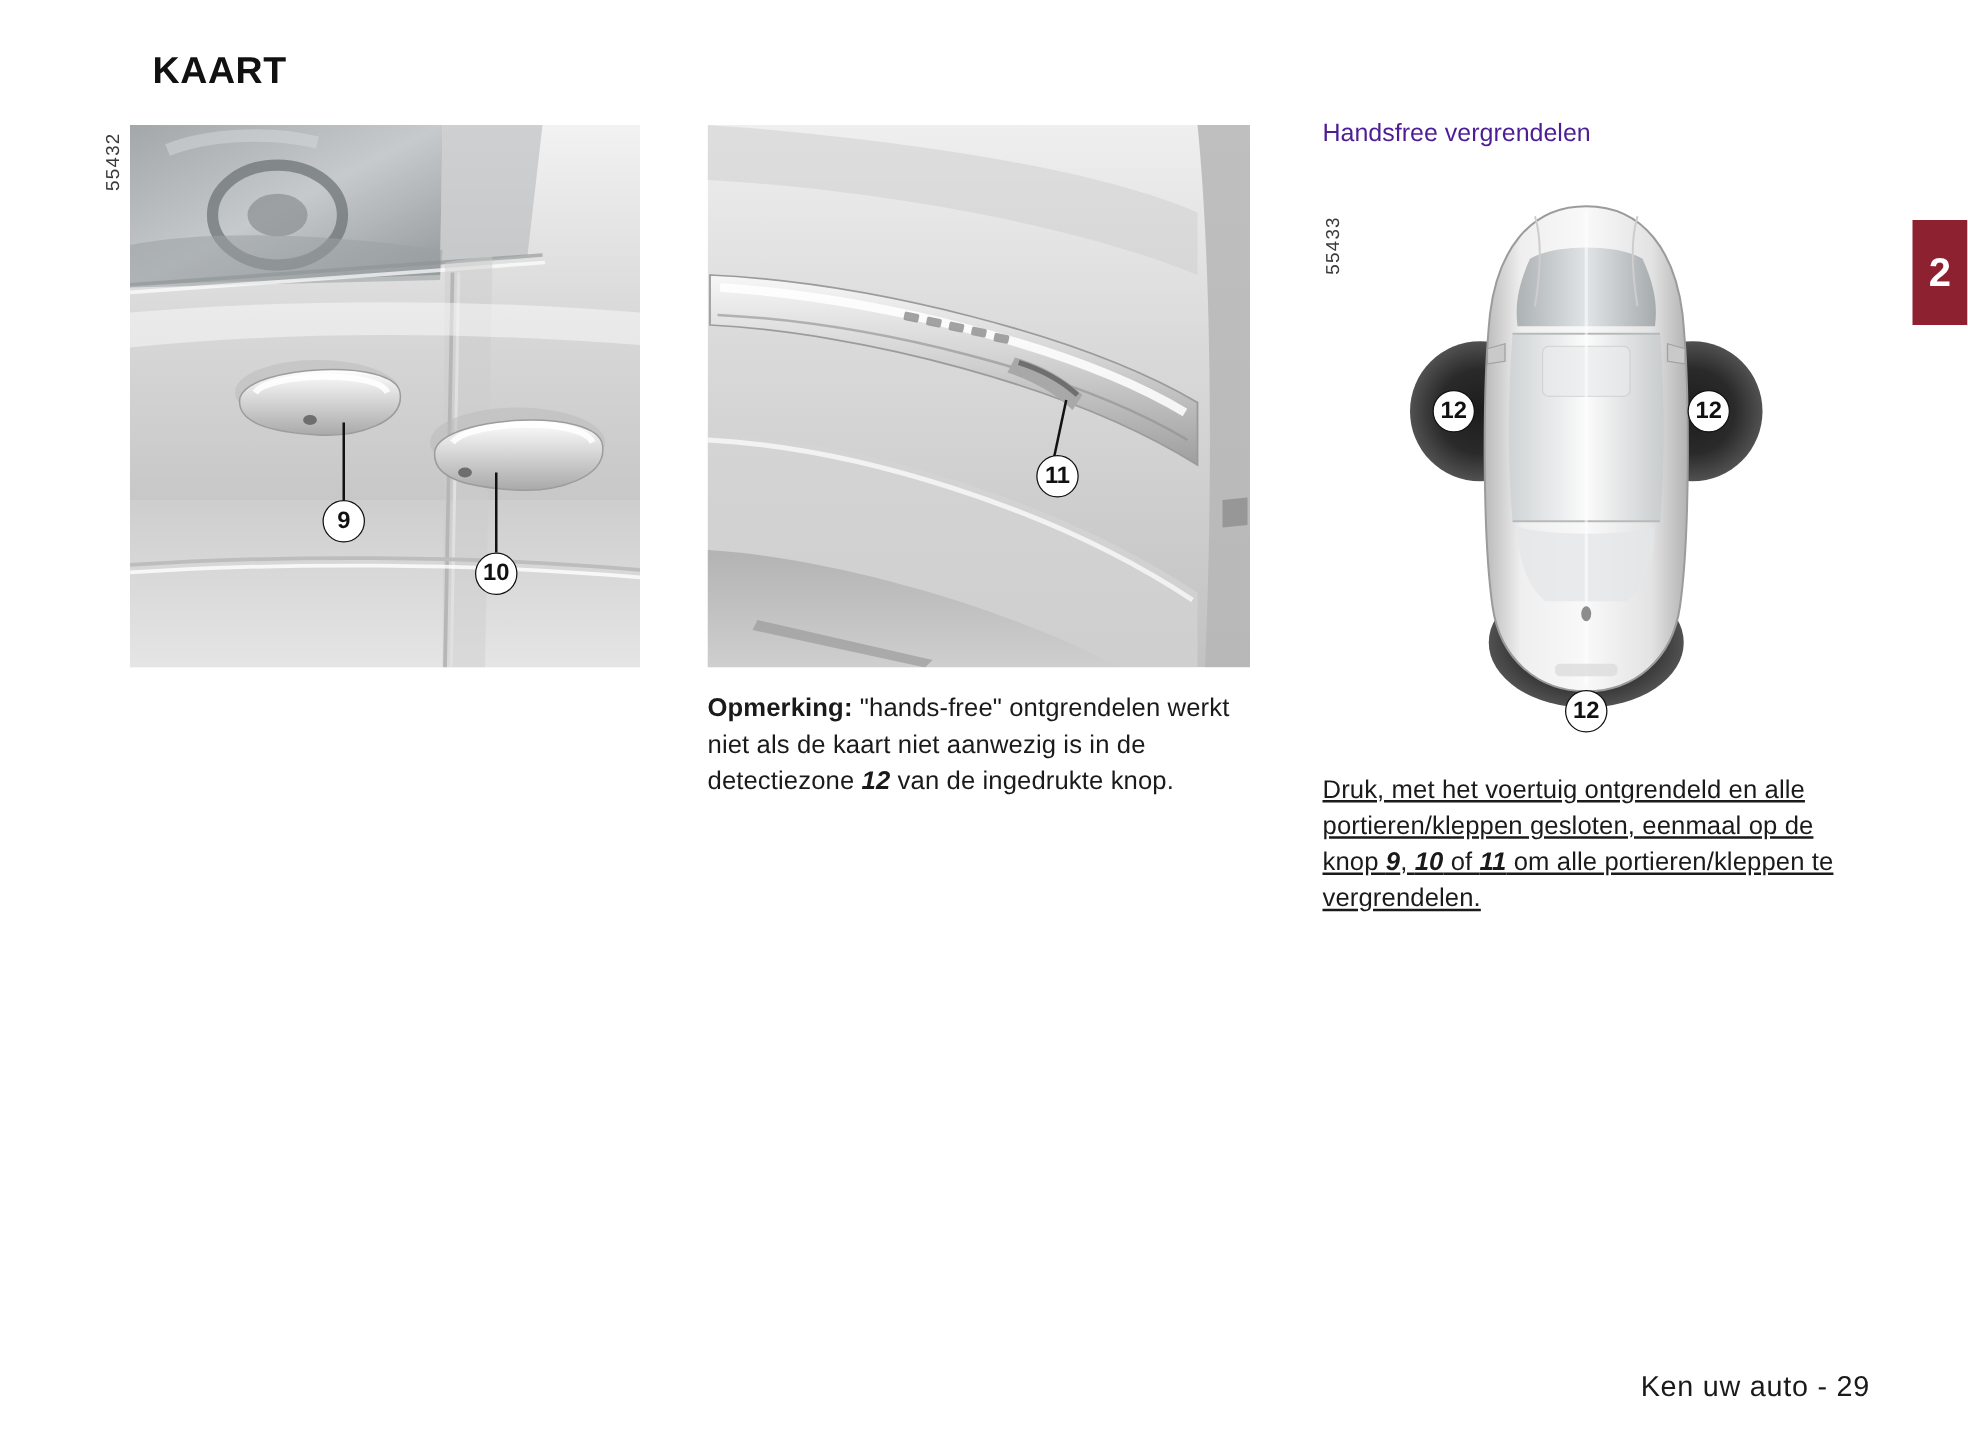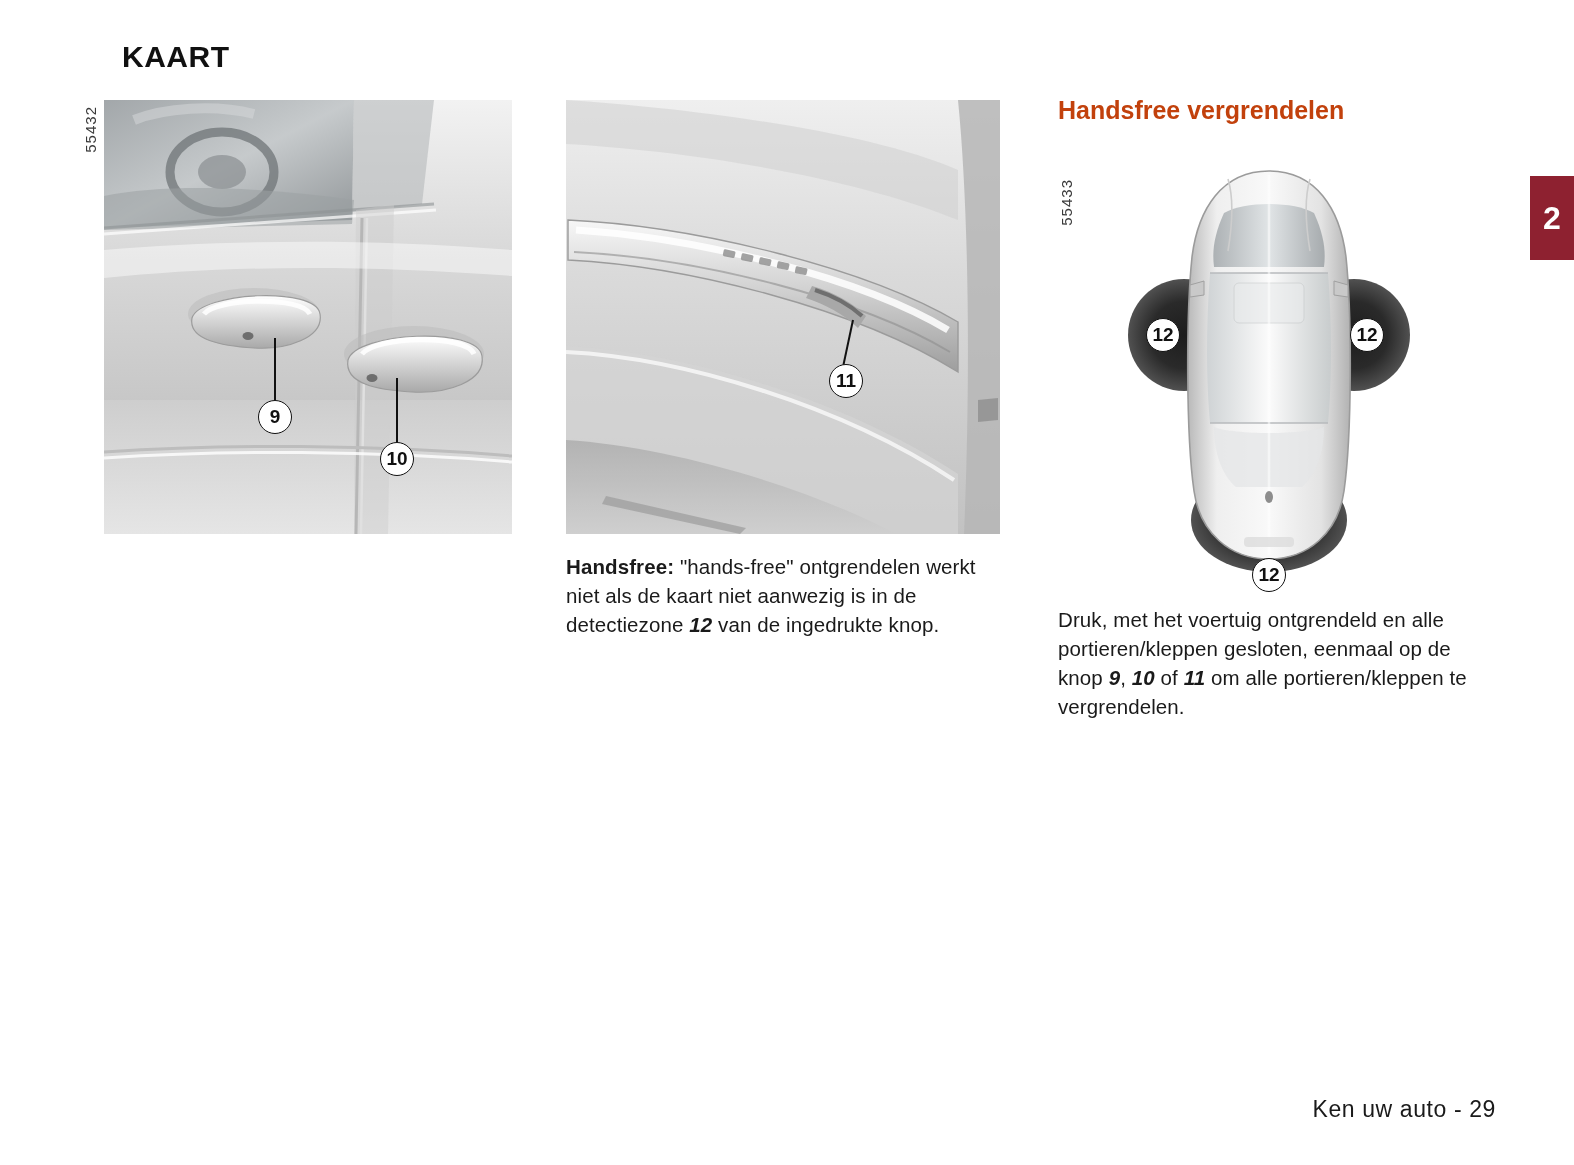--- a/index.html
+++ b/index.html
@@ -109,23 +109,23 @@
     letter-spacing: 0.1px;
   }
   .body-text b { font-weight: bold; }
   .body-text i { font-style: italic; font-weight: bold; }
 
   .col-1 .body-text { margin-top: 18px; }
   .col-2 .body-text { margin-top: 18px; }
 
   
   .sub-head {
-    font-size: 25px;
-    font-weight: bold;
-    color: #c2410c;
+    font-size: 20px;
+    font-weight: normal;
+    color: #4c1d95;
     margin-bottom: 10px;
   }
   .fig3-wrap {
     position: relative;
     width: 420px;
     height: 470px;
   }
 
   
   .footer {
@@ -278,21 +278,21 @@
 
         <path d="M0 340 C100 346 240 386 330 434 L0 434 Z" fill="url(#tgDark)" opacity="0.55"></path>
         <path d="M40 396 L180 428 L174 434 L36 404 Z" fill="#9b9b9b" opacity="0.7"></path>
       </svg>
     </div>
 
     <div class="leader" style="left:286px; top:220px; height:46px; transform: rotate(12deg); transform-origin: top center;"></div>
     <div class="callout" style="left:263px; top:264px;">11</div>
   </div>
 
-  <div class="body-text"><b>Handsfree:</b> "hands-free" ontgrendelen werkt niet als de kaart niet aanwezig is in de detectiezone <i>12</i> van de ingedrukte knop.</div>
+  <div class="body-text"><b>Opmerking:</b> "hands-free" ontgrendelen werkt niet als de kaart niet aanwezig is in de detectiezone <i>12</i> van de ingedrukte knop.</div>
 </div>
 
 <div class="col col-3">
 
   <div class="sub-head">Handsfree vergrendelen</div>
 
   <div class="fig3-wrap">
     <div class="fig-ref left" style="left:0px; top:44px;">55433</div>
 
     <svg width="420" height="470" viewBox="0 0 420 470" xmlns="http://www.w3.org/2000/svg" style="position:absolute; left:0; top:0;">
@@ -360,16 +360,16 @@
 
         <ellipse cx="211" cy="362" rx="4" ry="6" fill="#8d8d8d"></ellipse>
       </g>
     </svg>
 
     <div class="callout" style="left:88px; top:183px;">12</div>
     <div class="callout" style="left:292px; top:183px;">12</div>
     <div class="callout" style="left:194px; top:423px;">12</div>
   </div>
 
-  <div class="body-text" style="margin-top:0;">Druk, met het voertuig ontgrendeld en alle portieren/kleppen gesloten, eenmaal op de knop <i>9</i>, <i>10</i> of <i>11</i> om alle portieren/kleppen te vergrendelen.</div>
+  <div class="body-text" style="margin-top:18px;text-decoration:underline;">Druk, met het voertuig ontgrendeld en alle portieren/kleppen gesloten, eenmaal op de knop <i>9</i>, <i>10</i> of <i>11</i> om alle portieren/kleppen te vergrendelen.</div>
 </div>
 
 <div class="footer">Ken uw auto - 29</div>
 
 </body></html>

